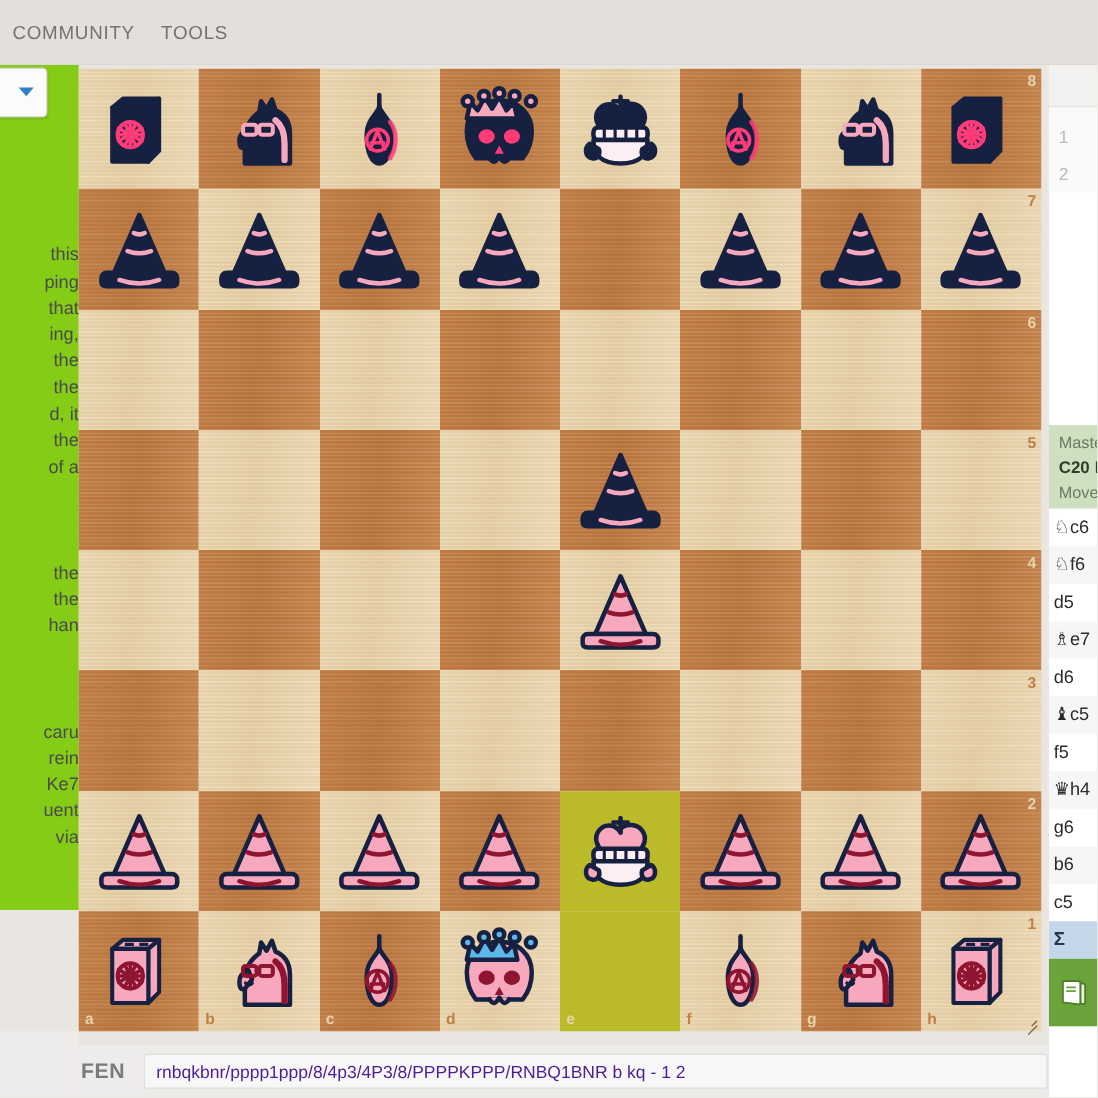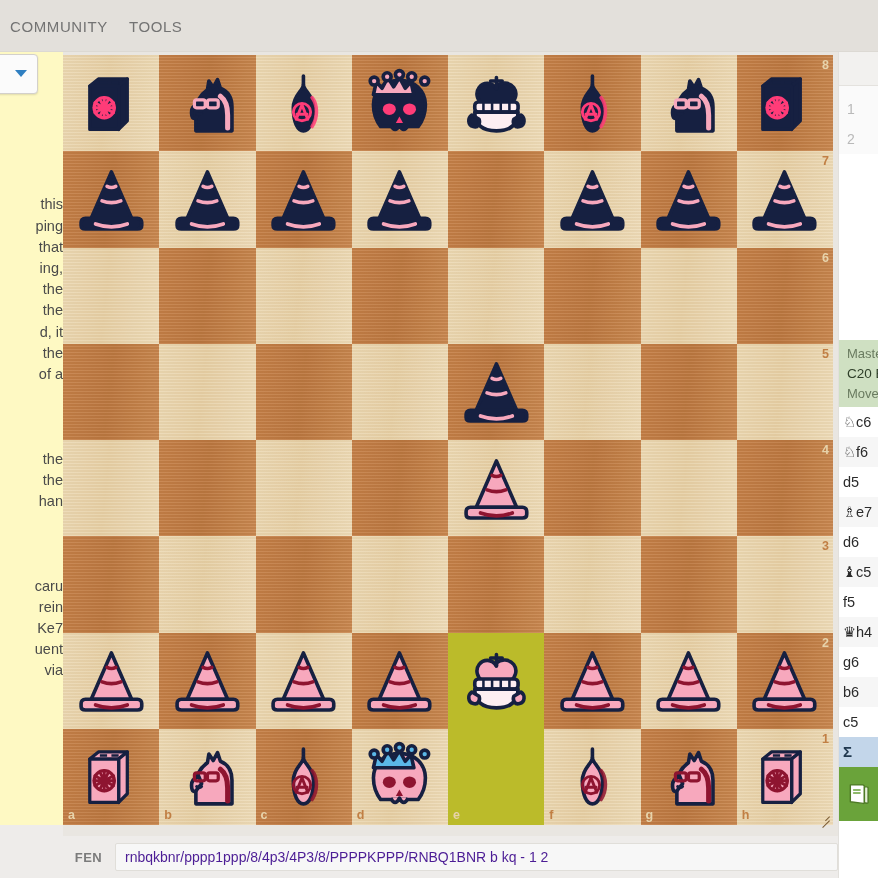--- a/index.html
+++ b/index.html
@@ -26,22 +26,22 @@
   }
   .nav-link {
     font-size: 15px; letter-spacing: .6px;
     color: #737373; cursor: pointer;
     text-transform: uppercase;
   }
 
   
   .left-col {
     position: absolute; left: 0; top: 52px;
-    width: 63px; height: 826px;
-    background: #fef9c3;
+    width: 63px; height: 676px;
+    background: #84cc16;
     overflow: hidden;
   }
   .select-box {
     position: absolute; left: -28px; top: 2px;
     width: 66px; height: 40px;
     background: #fbfbfb;
     border: 1px solid #d3d0cb;
     border-radius: 4px;
     box-shadow: 0 1px 2px rgba(0,0,0,.12);
   }
@@ -132,21 +132,21 @@
     height: 30px; line-height: 30px;
     padding-left: 8px;
     font-size: 14px; color: #b9b9b9;
   }
   .rp-spacer { background: #ffffff; height: 186px; }
 
   .opening-box { background: #cfe0c2; padding: 4px 0 3px 0; }
   .ob-row { padding-left: 8px; font-size: 13.5px; line-height: 20px;
             color: #4c5f43; white-space: nowrap; overflow: hidden; }
   .ob-row.eco { color: #2f3f29; }
-  .ob-row.eco b { font-weight: 400; }
+  .ob-row.eco b { font-weight: 700; }
   .ob-row.hdr { color: #6a7b60; font-size: 13px; }
 
   .movelist { background: #ffffff; }
   .move-row {
     height: 30px; line-height: 30px;
     padding-left: 4px;
     font-size: 14.5px; color: #2b2b2b;
     white-space: nowrap; overflow: hidden;
     cursor: pointer;
   }
@@ -164,22 +164,22 @@
   .book-btn svg { width: 26px; height: 26px; }
 
   
   .fen-bar {
     position: absolute; left: 63px; top: 836px;
     width: 775px; height: 42px;
     display: flex; align-items: center;
     background: #eeecea;
   }
   .fen-label {
-    width: 52px; text-align: right; padding-right: 13px;
-    font-size: 13px; font-weight: 700; color: #7b7b7b;
+    width: 52px; text-align: center; padding-right: 13px;
+    font-size: 17px; font-weight: 700; color: #7b7b7b;
     letter-spacing: .4px;
   }
   .fen-input {
     flex: 1; height: 28px;
     background: #f7f7f7;
     border: 1px solid #e0ded9;
     border-radius: 2px;
     padding: 0 9px;
     font-size: 14px; color: #4c1d95;
     font-family: "Liberation Sans", sans-serif;

